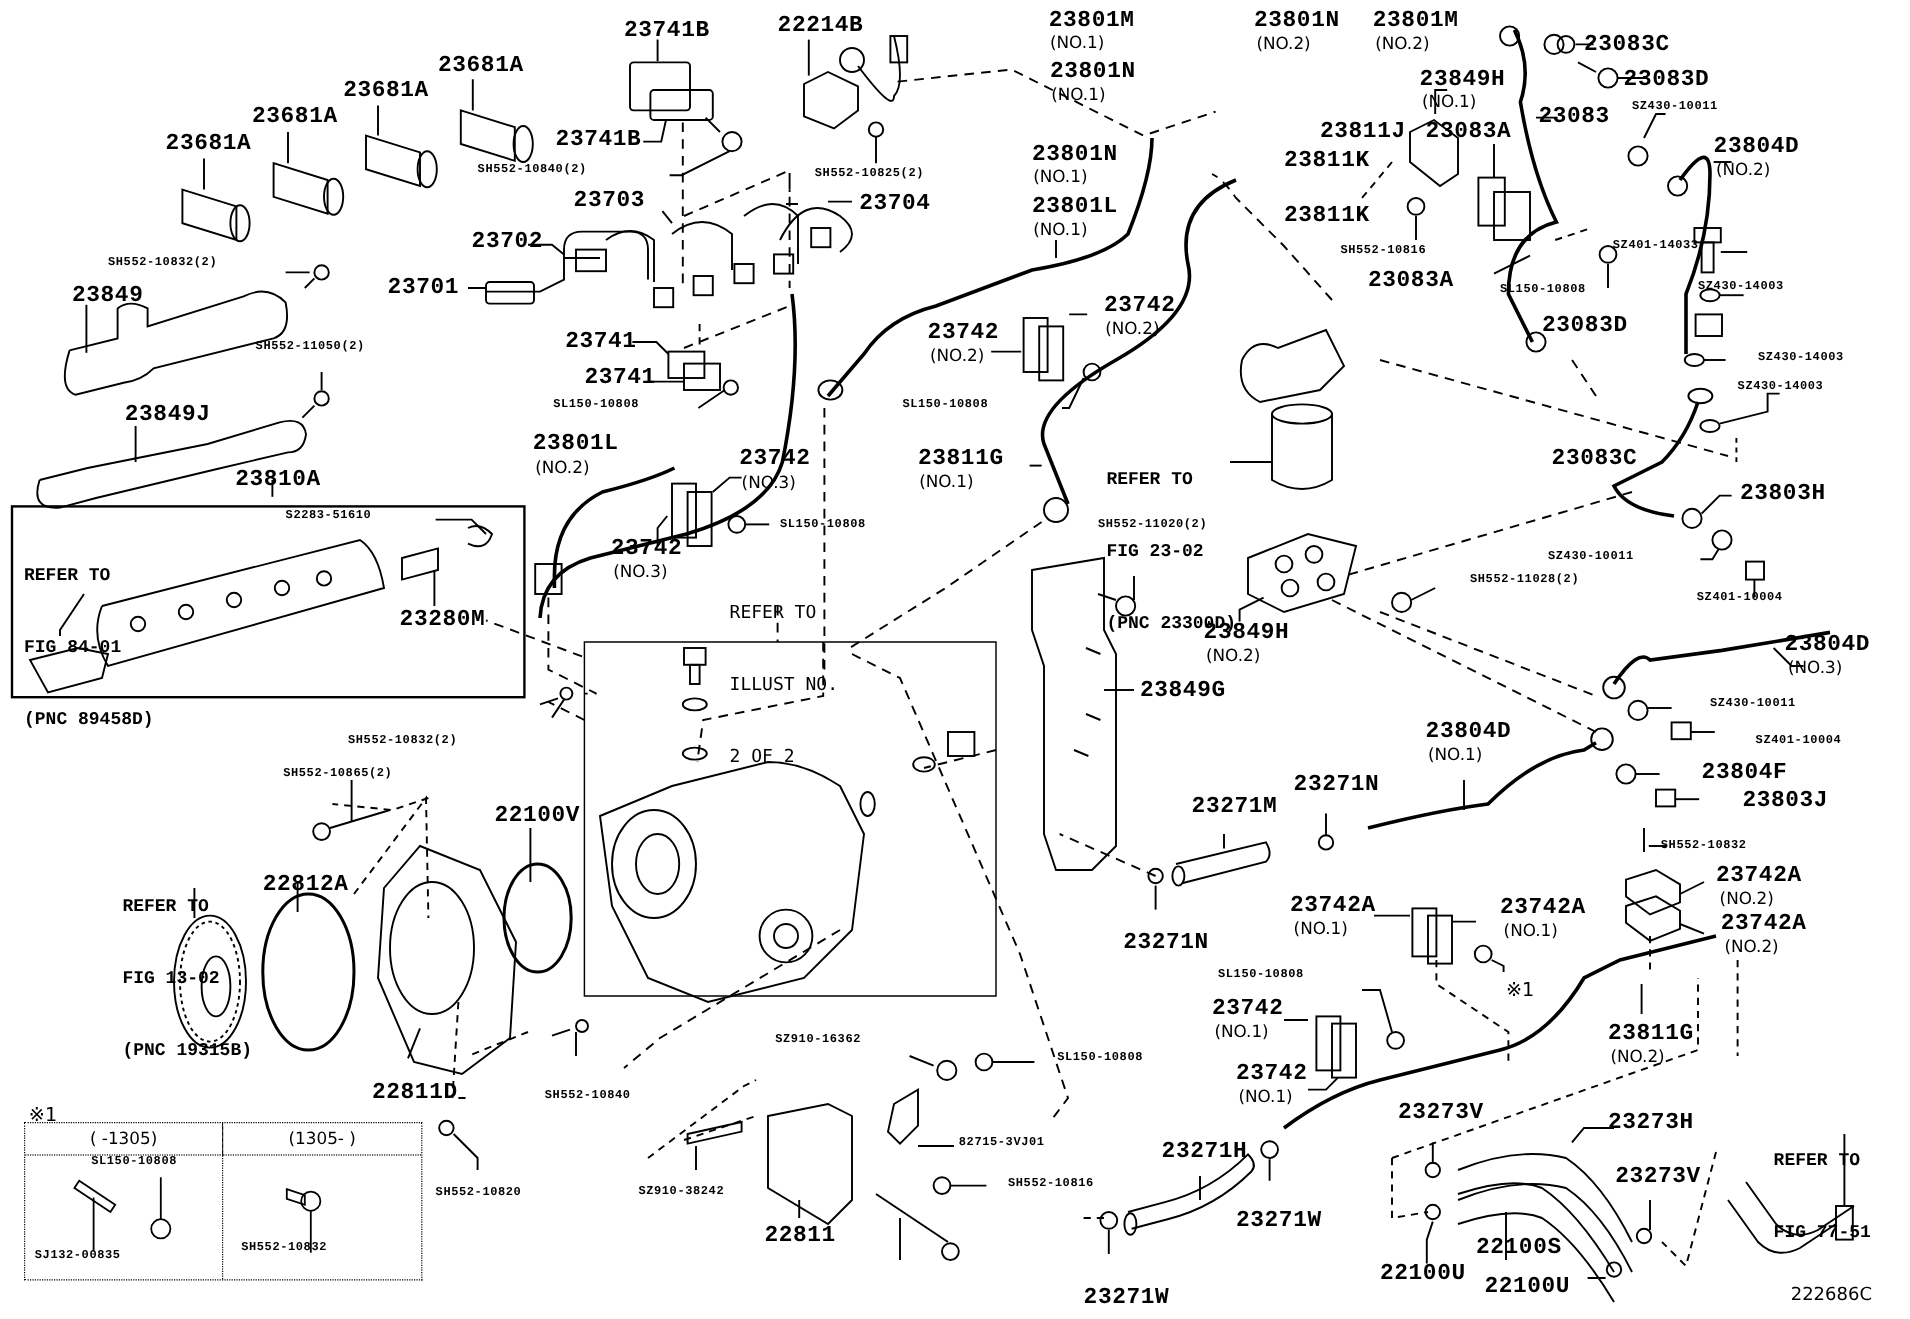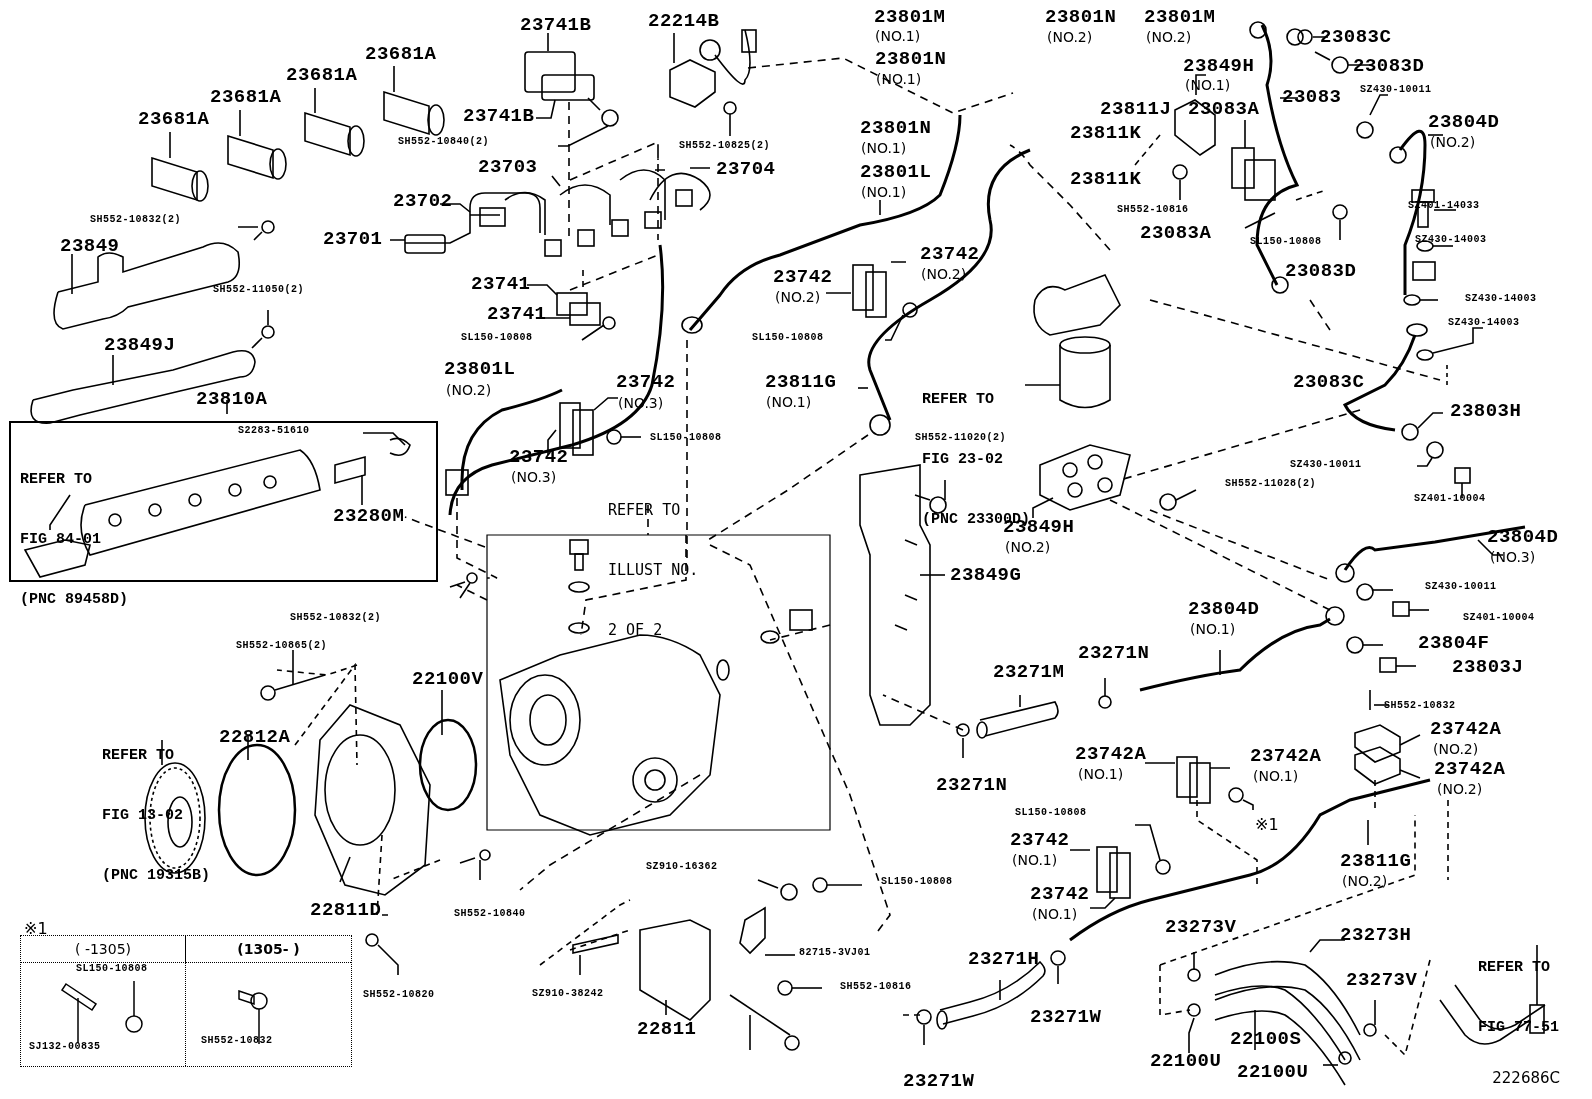--- a/index.html
+++ b/index.html
@@ -465,21 +465,21 @@
   <span class="lbl" style="left:1188px;top:100px;">23083A</span>
   <span class="lbl sm" style="left:1117px;top:205px;">SH552-10816</span>
   <span class="lbl" style="left:1140px;top:224px;">23083A</span>
   <span class="lbl" style="left:1282px;top:88px;">23083</span>
   <span class="lbl" style="left:1320px;top:28px;">23083C</span>
   <span class="lbl" style="left:1353px;top:57px;">23083D</span>
   <span class="lbl sm" style="left:1250px;top:237px;">SL150-10808</span>
   <span class="lbl sm" style="left:1360px;top:85px;">SZ430-10011</span>
   <span class="lbl" style="left:1428px;top:113px;">23804D</span>
   <span class="sub" style="left:1430px;top:135px;">(NO.2)</span>
-  <span class="lbl sm" style="left:1408px;top:201px;">SZ401-14033</span>
+  <span class="lbl sm" style="left:1344px;top:201px;">SZ401-14033</span>
   <span class="lbl sm" style="left:1415px;top:235px;">SZ430-14003</span>
   <span class="lbl" style="left:1285px;top:262px;">23083D</span>
   <span class="lbl sm" style="left:1465px;top:294px;">SZ430-14003</span>
   <span class="lbl sm" style="left:1448px;top:318px;">SZ430-14003</span>
   <span class="lbl" style="left:1293px;top:373px;">23083C</span>
   <span class="lbl" style="left:1450px;top:402px;">23803H</span>
   <span class="lbl sm" style="left:1290px;top:460px;">SZ430-10011</span>
   <span class="lbl sm" style="left:1414px;top:494px;">SZ401-10004</span>
   <span class="lbl sm" style="left:915px;top:433px;">SH552-11020(2)</span>
   <span class="lbl sm" style="left:1225px;top:479px;">SH552-11028(2)</span>
@@ -559,21 +559,21 @@
     <div>(PNC 19315B)</div>
   </div>
   <div class="note" style="left:1478px;top:918px;">
     <div>REFER TO</div>
     <div>FIG 77-51</div>
   </div>
 
   <span class="sub" style="left:24px;top:921px;font-size:16px;">※1</span>
   <div class="tbl" style="left:20px;top:935px;width:330px;height:130px;">
     <div class="hdr col1" style="width:164px;">(     -1305)</div>
-    <div class="hdr col2" style="width:165px;font-weight:bold;">(1305-     )</div>
+    <div class="hdr col2" style="width:165px;">(1305-     )</div>
     <div class="vline" style="height:130px;"></div>
     <svg width="330" height="130" viewBox="0 0 330 130" style="position:absolute;left:0;top:0" fill="none" stroke="#000" stroke-width="1.5">
       <g>
           <path d="M45 48 l30 20 l-4 6 l-30 -20 z"></path>
         </g>
       <path d="M57 62 v45"></path>
       <g>
           <circle cx="113" cy="88" r="8"></circle>
         </g>
       <path d="M113 80 v-35"></path>

